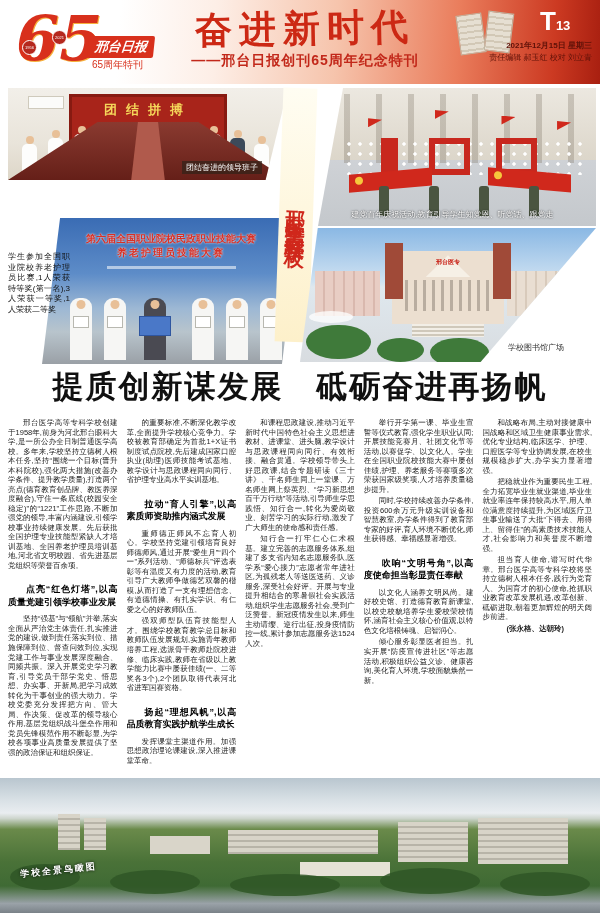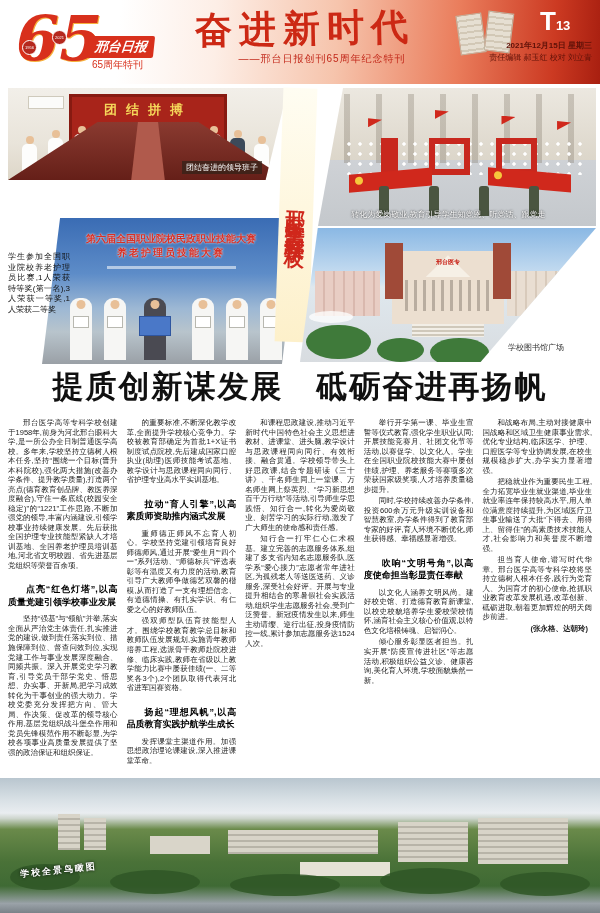--- a/index.html
+++ b/index.html
@@ -19,22 +19,22 @@
     background:#b5281e; border:1px solid #fff; color:#fff; font-size:4px;
     display:flex; align-items:center; justify-content:center; }
   .dot1 { left:22px; top:40px; } .dot2 { left:52px; top:30px; }
   .paper-box { position:absolute; left:88px; top:36px; background:#d8301c; color:#fff;
     font-style:italic; font-weight:bold; font-size:13px; padding:2px 7px;
     transform:skewX(-6deg); border-radius:2px; }
   .special-label { position:absolute; left:92px; top:58px; color:#d8301c; font-size:10px; font-weight:normal; }
   .main-title { position:absolute; left:160px; top:4px; width:290px; text-align:center;
     font-family:"DejaVu Serif",serif; font-weight:900; font-size:37px; color:#cc2814;
     letter-spacing:7px; transform:rotate(-1deg); }
-  .sub-title { position:absolute; left:167px; top:52px; width:310px; text-align:center;
-    font-size:10px; font-weight:normal; color:#c2281a; letter-spacing:1px; }
+  .sub-title { position:absolute; left:150px; top:52px; width:310px; text-align:center;
+    font-size:14px; font-weight:bold; color:#c2281a; letter-spacing:1px; }
   .news-deco { position:absolute; width:26px; height:40px; background:
     repeating-linear-gradient(180deg,#e6dfd2 0 4px,#d2c8b6 4px 6px); border:1px solid #c0b6a2; }
   .nd1 { left:458px; top:14px; transform:rotate(-8deg); }
   .nd2 { left:486px; top:12px; transform:rotate(7deg); }
   .page-label { position:absolute; left:540px; top:6px; width:50px; color:#fff;
     font-size:13px; font-weight:bold; }
   .page-label::first-letter { font-size:26px; }
   .date-line { position:absolute; right:8px; top:40px; font-size:8px; font-weight:bold;
     color:#5e1108; text-align:right; }
   .editor-line { position:absolute; right:8px; top:52px; font-size:8px; font-weight:normal;
@@ -129,21 +129,21 @@
   
   .headline { position:absolute; left:0; top:366px; width:600px; text-align:center;
     font-size:31px; font-weight:900; color:#101010; letter-spacing:2px; }
   
   .article { position:absolute; left:8px; top:418px; width:584px; height:356px;
     display:flex; gap:9px; overflow:hidden; }
   .col { flex:1 1 0; font-size:7.5px; line-height:1.27; text-align:justify; color:#1c1c1c; overflow:hidden; }
   .col p { text-indent:2em; margin-bottom:2px; }
   .col .subhead { font-weight:900; font-size:9px; line-height:1.4; color:#000;
     text-indent:2em; margin:13px 0 6px; }
-  .byline { text-align:right; font-weight:bold; padding-right:4px; }
+  .byline { text-align:center; font-weight:bold; padding-right:4px; }
   
   .p-aerial { left:0; top:778px; width:600px; height:135px;
     background:linear-gradient(180deg,#b9c6cf 0%,#d8e0e5 16%,#e9edf0 26%,#cdd5cc 30%,#6a8a4a 38%,#4a7238 62%,#3f6a34 80%,#9aa2a8 93%,#7a8288 100%); }
   .bldg { position:absolute; background:repeating-linear-gradient(180deg,#d8d4c8 0 4px,#b8b4a8 4px 6px); }
   .tree { position:absolute; border-radius:50%; background:#2f5626; opacity:.85; }
   .aerial-caption { position:absolute; left:20px; bottom:36px; transform:rotate(-6deg);
     color:#fff; font-size:9px; font-weight:bold; letter-spacing:2px; text-shadow:0 0 3px #000; }
 </style>
 </head>
 <body>
@@ -216,21 +216,21 @@
     <div class="party-flag pf-l">
         <div class="pf-emblem"></div>
       </div>
     <div class="party-flag pf-r">
         <div class="pf-emblem"></div>
       </div>
     <div class="guard" style="left:22%"></div>
     <div class="guard" style="left:40%"></div>
     <div class="guard" style="left:58%"></div>
     <div class="guard" style="left:76%"></div>
-    <div class="photo-caption-white" style="left:12%;bottom:6px">转化为爱岗敬业,教育引导学生知党恩、听党话、跟党走</div>
+    <div class="photo-caption-white" style="left:12%;bottom:6px">建党百年庆祝活动,教育引导学生知党恩、听党话、跟党走</div>
   </div>
 
   <div class="photo p-lib">
     <div class="lib-wing lw-l"></div>
     <div class="lib-wing lw-r"></div>
     <div class="lib-main">
       <div class="lib-ped"></div>
       <div class="lib-tower lt-l"></div>
       <div class="lib-tower lt-r"></div>
       <div class="lib-sign">邢台医专</div>

